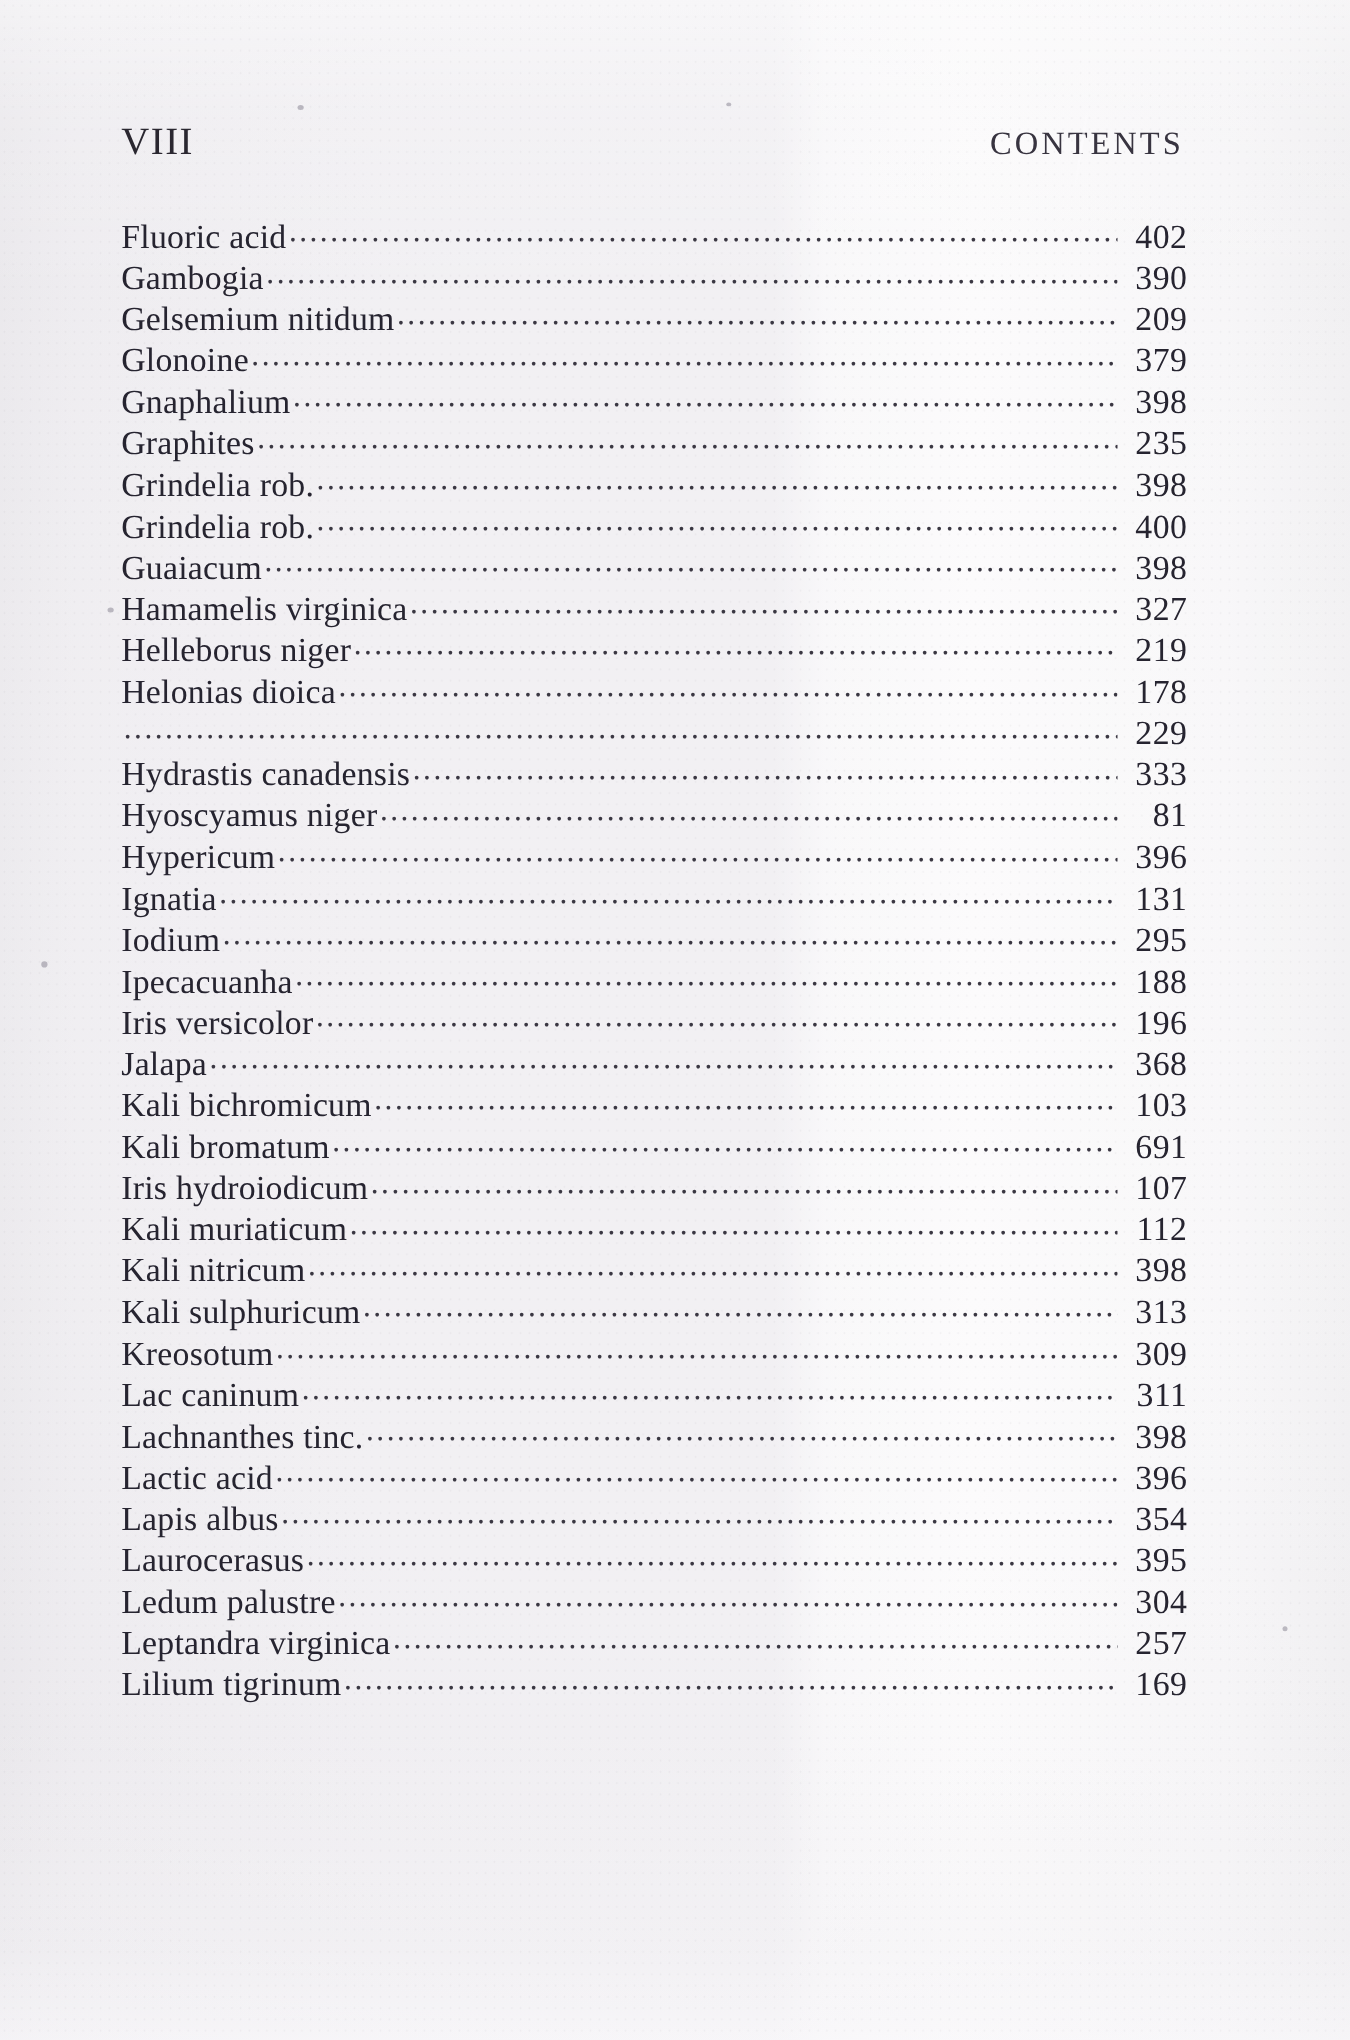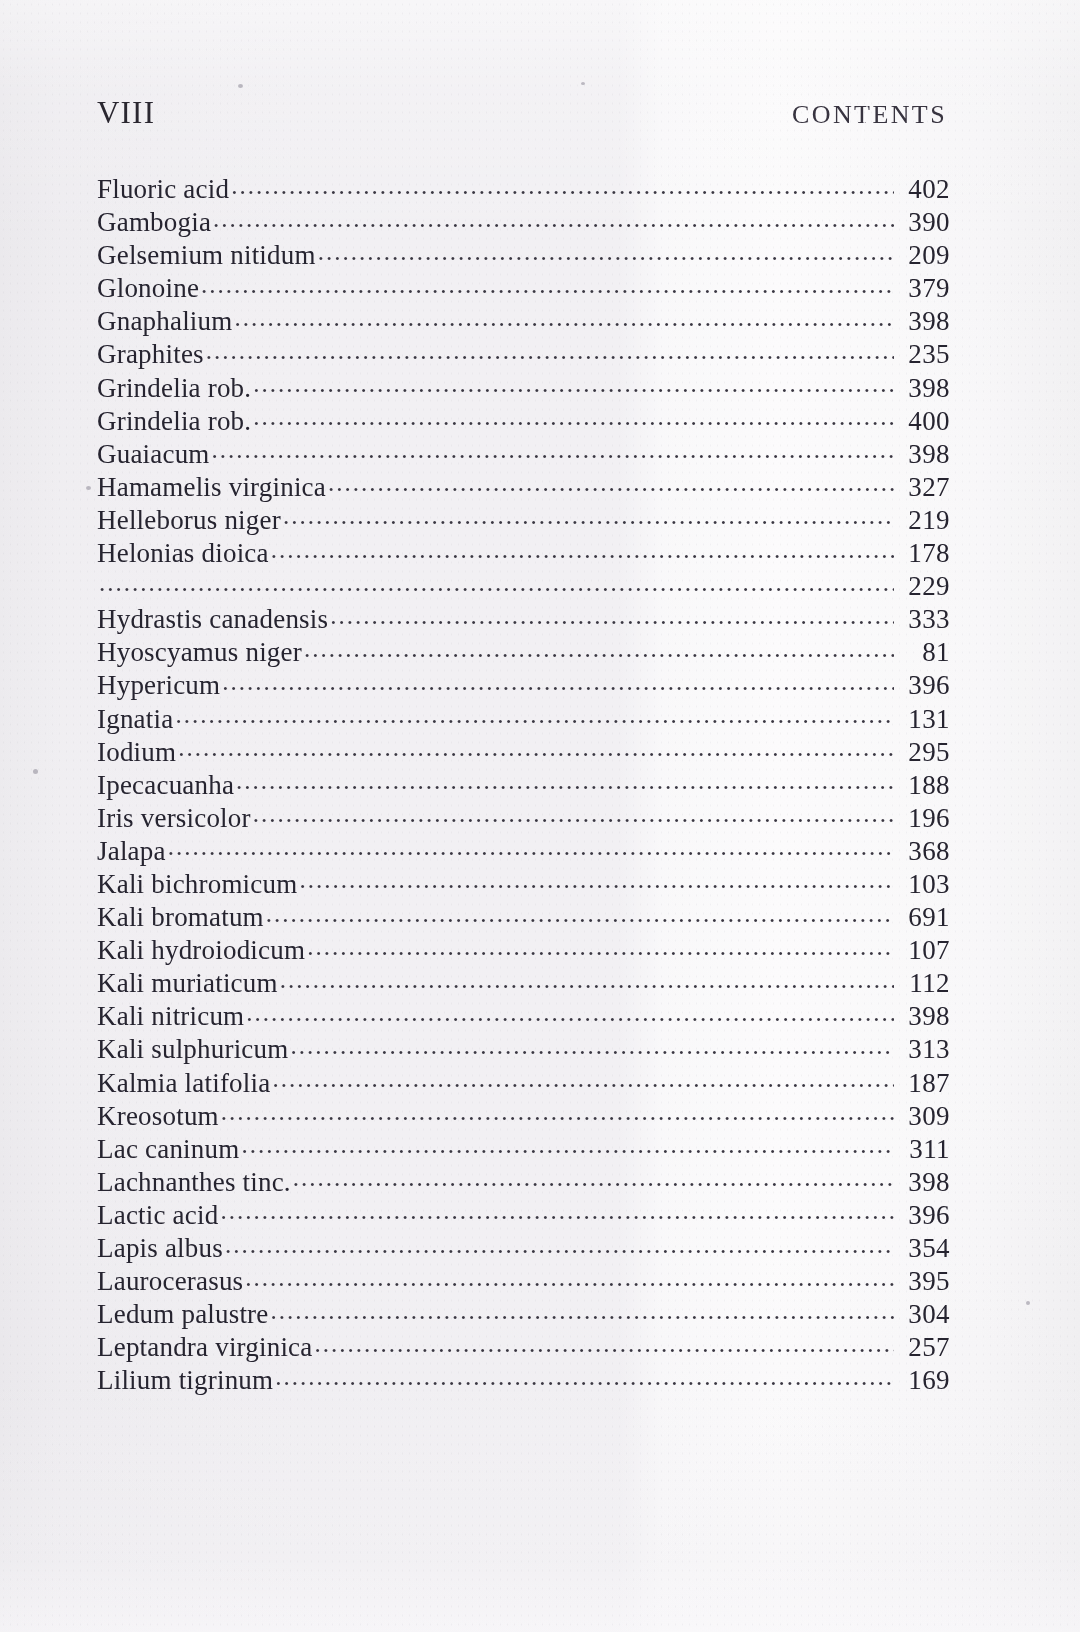--- a/index.html
+++ b/index.html
@@ -297,43 +297,38 @@
           <span class="entry-title">Kali bichromicum</span>
           <span class="leader"></span>
           <span class="entry-page">103</span>
         </div>
         <div class="toc-entry">
           <span class="entry-title">Kali bromatum</span>
           <span class="leader"></span>
           <span class="entry-page">691</span>
         </div>
         <div class="toc-entry">
-          <span class="entry-title">Kali hydroiodicum</span>
+          <span class="entry-title">Iris hydroiodicum</span>
           <span class="leader"></span>
           <span class="entry-page">107</span>
         </div>
         <div class="toc-entry">
           <span class="entry-title">Kali muriaticum</span>
           <span class="leader"></span>
           <span class="entry-page">112</span>
         </div>
         <div class="toc-entry">
           <span class="entry-title">Kali nitricum</span>
           <span class="leader"></span>
           <span class="entry-page">398</span>
         </div>
         <div class="toc-entry">
           <span class="entry-title">Kali sulphuricum</span>
           <span class="leader"></span>
           <span class="entry-page">313</span>
-        </div>
-        <div class="toc-entry">
-          <span class="entry-title">Kalmia latifolia</span>
-          <span class="leader"></span>
-          <span class="entry-page">187</span>
         </div>
         <div class="toc-entry">
           <span class="entry-title">Kreosotum</span>
           <span class="leader"></span>
           <span class="entry-page">309</span>
         </div>
         <div class="toc-entry">
           <span class="entry-title">Lac caninum</span>
           <span class="leader"></span>
           <span class="entry-page">311</span>

